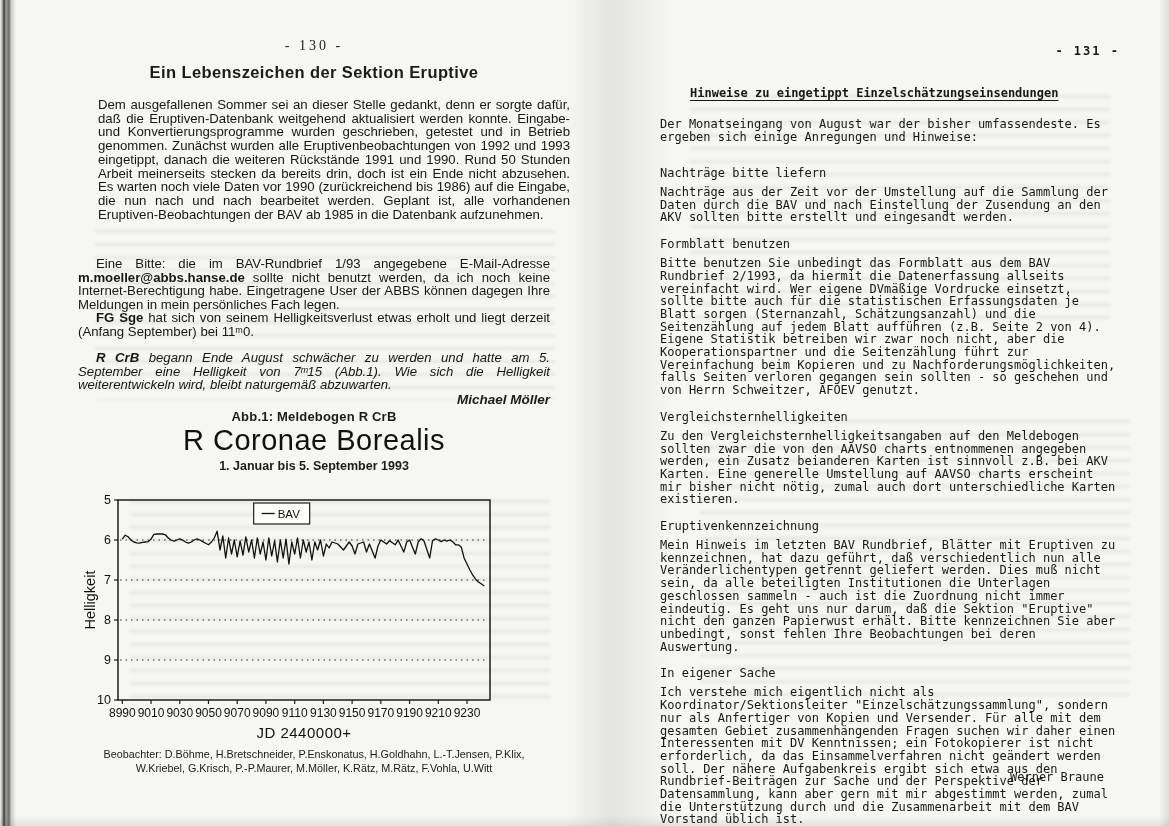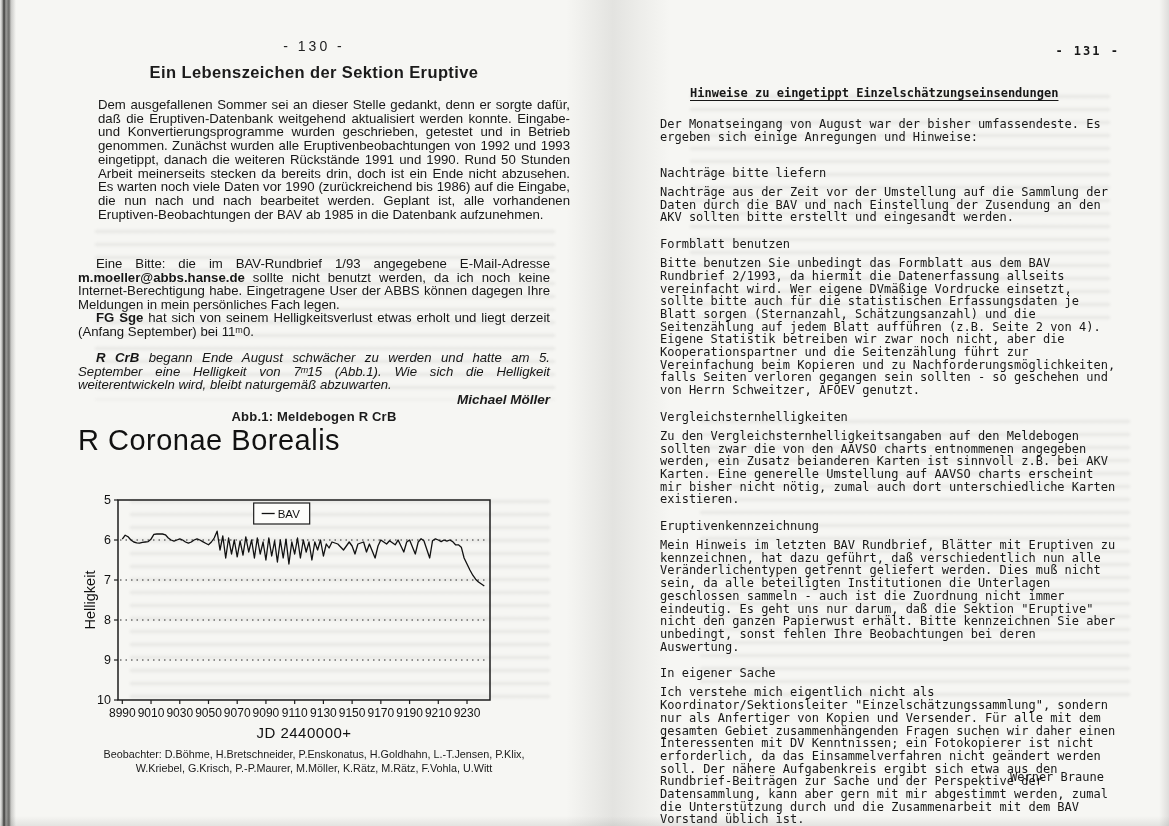--- a/index.html
+++ b/index.html
@@ -18,32 +18,32 @@
   
   .ghost{position:absolute;filter:blur(1.4px);opacity:.20;pointer-events:none;
     background:repeating-linear-gradient(to bottom,rgba(110,110,108,.55) 0 3px,rgba(110,110,108,0) 3px 13px);}
 
   .page{position:absolute;top:0;height:826px;}
   #left-page{left:14px;width:578px;}
   #right-page{left:650px;width:519px;}
 
   
   .lp-content{position:absolute;left:64px;width:472px;}
-  .lp-pageno{top:38px;text-align:center;font-size:14px;letter-spacing:3px;color:#222;}
+  .lp-pageno{top:38px;text-align:center;font-size:14px;letter-spacing:3px;color:#222;font-family:Liberation Serif, serif;}
   .lp-title{top:63px;text-align:center;font-size:16.5px;font-weight:700;letter-spacing:.4px;}
   .lp-para{font-size:13.2px;line-height:13.7px;text-align:justify;color:#161616;}
   .indent{text-indent:18px;}
   #lp-p1{top:98px;margin-left:20px;}
   #lp-p2{top:257px;}
   #lp-p3{top:311px;}
   #lp-p4{top:351px;font-style:italic;}
   .bold{font-weight:700;}
   .lp-signature{top:392px;text-align:right;font-style:italic;font-size:13.5px;font-weight:700;padding-right:2px;}
   .fig-caption{top:409px;text-align:center;font-size:13px;font-weight:700;letter-spacing:.2px;}
-  .chart-title{top:424px;text-align:left;font-size:29px;font-weight:400;letter-spacing:.5px;color:#111;}
+  .chart-title{top:424px;text-align:center;font-size:29px;font-weight:400;letter-spacing:.5px;color:#111;}
   .chart-sub1{top:459px;text-align:center;font-size:12.5px;font-weight:700;}
   .chart-sub2{top:474px;text-align:center;font-size:12.5px;font-weight:700;}
   #lightcurve{position:absolute;left:64px;top:488px;width:450px;height:252px;}
   .frame{fill:none;stroke:#1d1d1d;stroke-width:1.5;}
   .grid{stroke:#2a2a2a;stroke-width:1;stroke-dasharray:1.5 4;}
   .tick{stroke:#1d1d1d;stroke-width:1.2;}
   .curve{fill:none;stroke:#111;stroke-width:1.3;stroke-linejoin:round;}
   .ylab{font:12.5px "Liberation Sans",sans-serif;fill:#111;text-anchor:end;}
   .xlab{font:12px "Liberation Sans",sans-serif;fill:#111;text-anchor:middle;}
   .legend-box{fill:#fdfdfb;stroke:#1d1d1d;stroke-width:1.2;}
@@ -86,20 +86,21 @@
     <div class="lp-content lp-para indent" id="lp-p2"><span>Eine Bitte: die im BAV-Rundbrief 1/93 angegebene E-Mail-Adresse </span><span class="bold">m.moeller@abbs.hanse.de</span><span> sollte nicht benutzt werden, da ich noch keine Internet-Berechtigung habe. Eingetragene User der ABBS können dagegen Ihre Meldungen in mein persönliches Fach legen.</span></div>
 
     <div class="lp-content lp-para indent" id="lp-p3"><span class="bold">FG Sge</span><span> hat sich von seinem Helligkeitsverlust etwas erholt und liegt derzeit (Anfang September) bei 11ᵐ0.</span></div>
 
     <div class="lp-content lp-para indent" id="lp-p4"><span class="bold">R CrB</span><span> begann Ende August schwächer zu werden und hatte am 5. September eine Helligkeit von 7ᵐ15 (Abb.1). Wie sich die Helligkeit weiterentwickeln wird, bleibt naturgemäß abzuwarten.</span></div>
 
     <div class="lp-content lp-signature">Michael Möller</div>
 
     <div class="lp-content fig-caption">Abb.1: Meldebogen R CrB</div>
     <div class="lp-content chart-title">R Coronae Borealis</div>
+    <div class="lp-content chart-sub1">1. Januar bis 5. September 1993</div>
 
     <svg id="lightcurve" viewBox="0 0 450 252">
         <line class="grid" x1="42" y1="52" x2="410" y2="52"></line>
         <line class="grid" x1="42" y1="92" x2="410" y2="92"></line>
         <line class="grid" x1="42" y1="132" x2="410" y2="132"></line>
         <line class="grid" x1="42" y1="172" x2="410" y2="172"></line>
         <rect class="frame" x="40" y="12" width="372" height="200"></rect>
         <line class="tick" x1="36" y1="12" x2="40" y2="12"></line>
         <text class="ylab" x="33" y="16">5</text>
         <line class="tick" x1="36" y1="52" x2="40" y2="52"></line>

